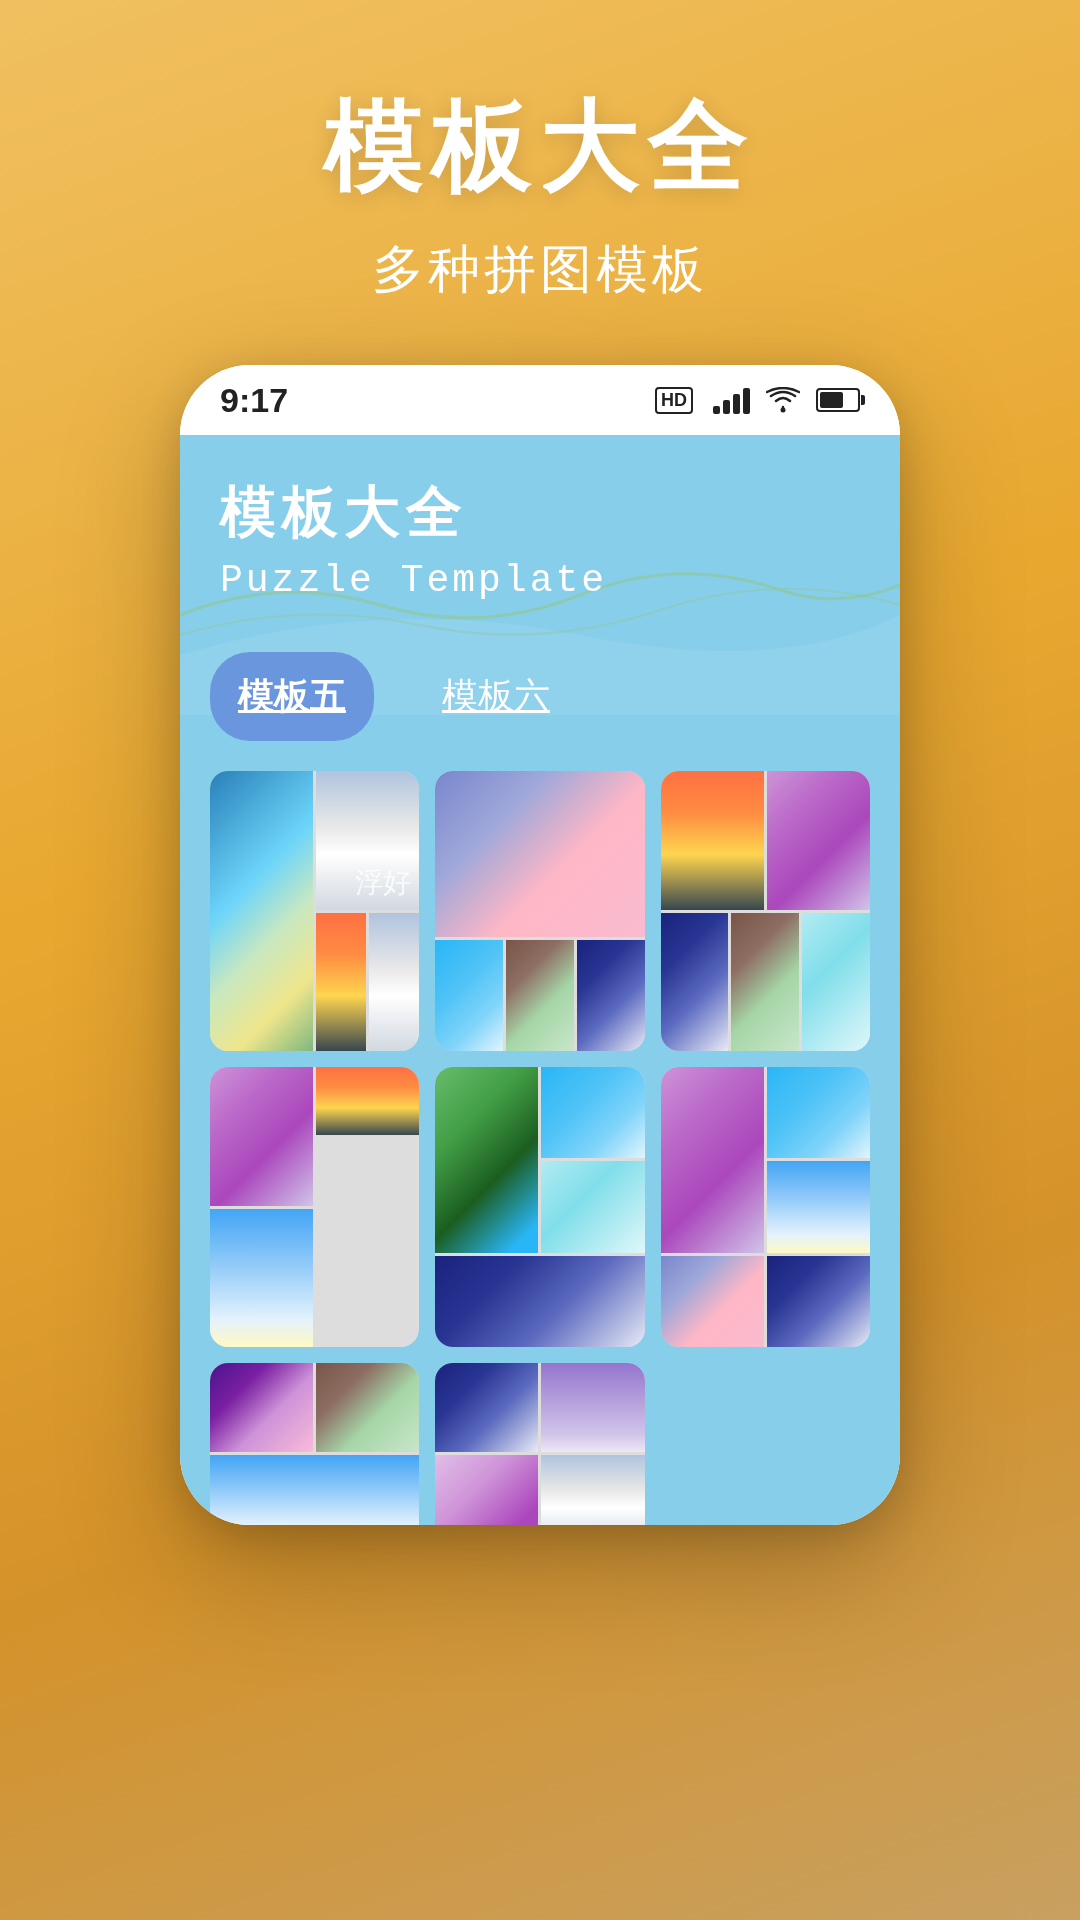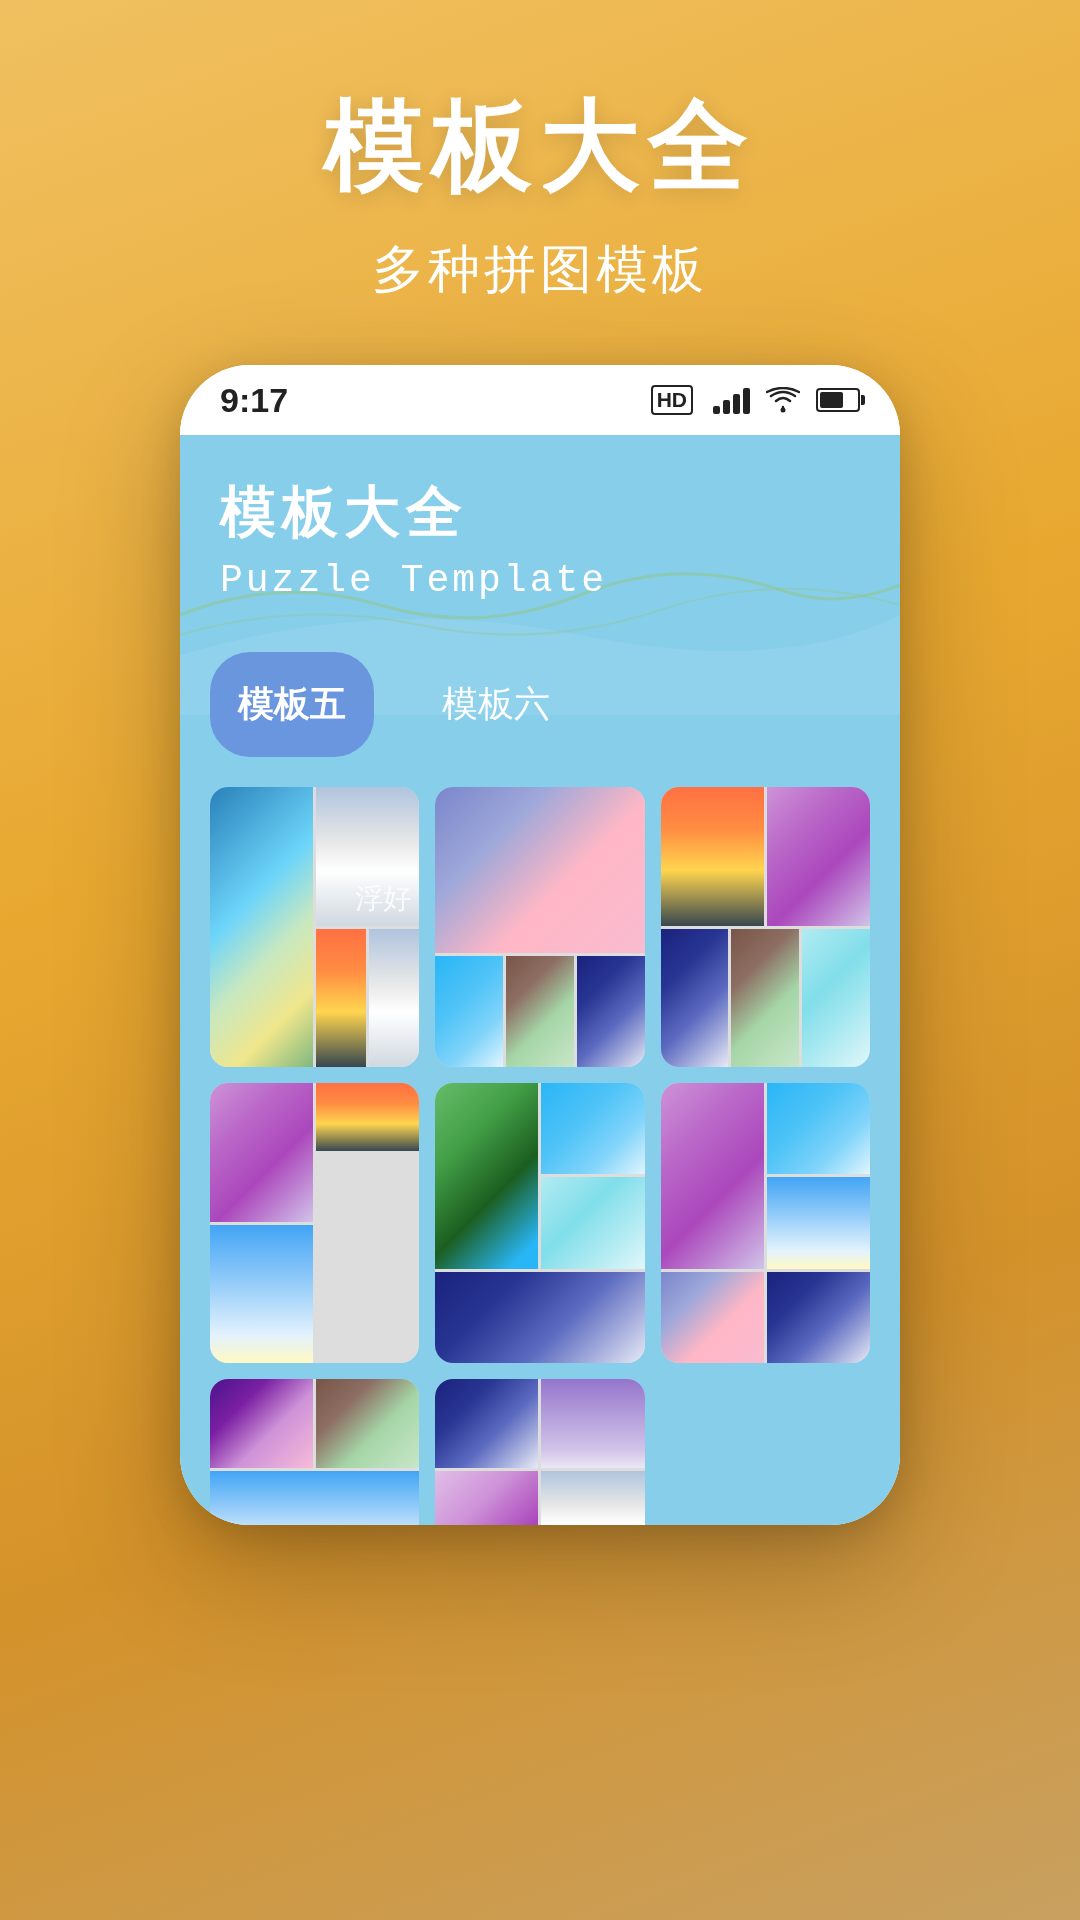--- a/index.html
+++ b/index.html
@@ -81,21 +81,21 @@
       height: 28px;
     }
 
     .signal-bar {
       width: 7px;
       background: #222;
       border-radius: 2px;
     }
 
     .hd-badge {
-      font-size: 21px;
+      font-size: 18px;
       font-weight: 700;
       color: #222;
       border: 2px solid #222;
       border-radius: 4px;
       padding: 1px 4px;
       margin-right: 4px;
     }
 
     .battery-icon {
       width: 44px;
@@ -167,23 +167,24 @@
       margin-top: 30px;
       position: relative;
       z-index: 2;
       gap: 40px;
     }
 
     .tab-item {
       font-size: 36px;
       color: white;
       cursor: pointer;
-      padding: 28px 28px;
+      padding: 20px 28px;
       border-radius: 40px;
       font-weight: 500;
+      text-decoration: underline;
     }
 
     .tab-item.active {
       background: rgba(100, 140, 220, 0.85);
       color: white;
       font-weight: 600;
     }
 
     
     .grid-area {

